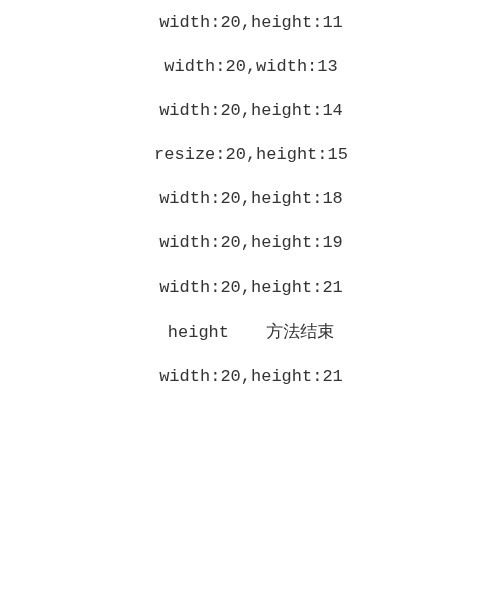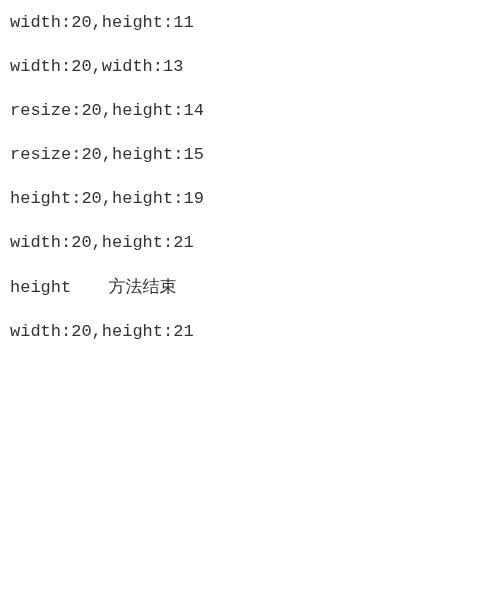--- a/index.html
+++ b/index.html
@@ -13,31 +13,33 @@
   .container {
     padding: 12px 10px;
   }
   .line {
     font-family: Consolas, "Courier New", monospace;
     font-size: 17px;
     color: #333333;
     line-height: 1.3;
     margin-bottom: 22px;
     white-space: pre;
+    text-align: center;
   }
   .cjk {
-    font-family: Liberation Mono, monospace;
+    font-family: Liberation Sans, sans-serif;
     margin-left: 27px;
   }
 </style>
 </head>
 <body>
 
 <div class="container">
   <div class="line">width:20,height:11</div>
   <div class="line">width:20,width:13</div>
-  <div class="line">resize:20,height:14</div>
+  <div class="line">width:20,height:14</div>
   <div class="line">resize:20,height:15</div>
-  <div class="line">height:20,height:19</div>
+  <div class="line">width:20,height:18</div>
+  <div class="line">width:20,height:19</div>
   <div class="line">width:20,height:21</div>
   <div class="line"><span>height </span><span class="cjk">方法结束</span></div>
   <div class="line">width:20,height:21</div>
 </div>
 
 </body></html>

